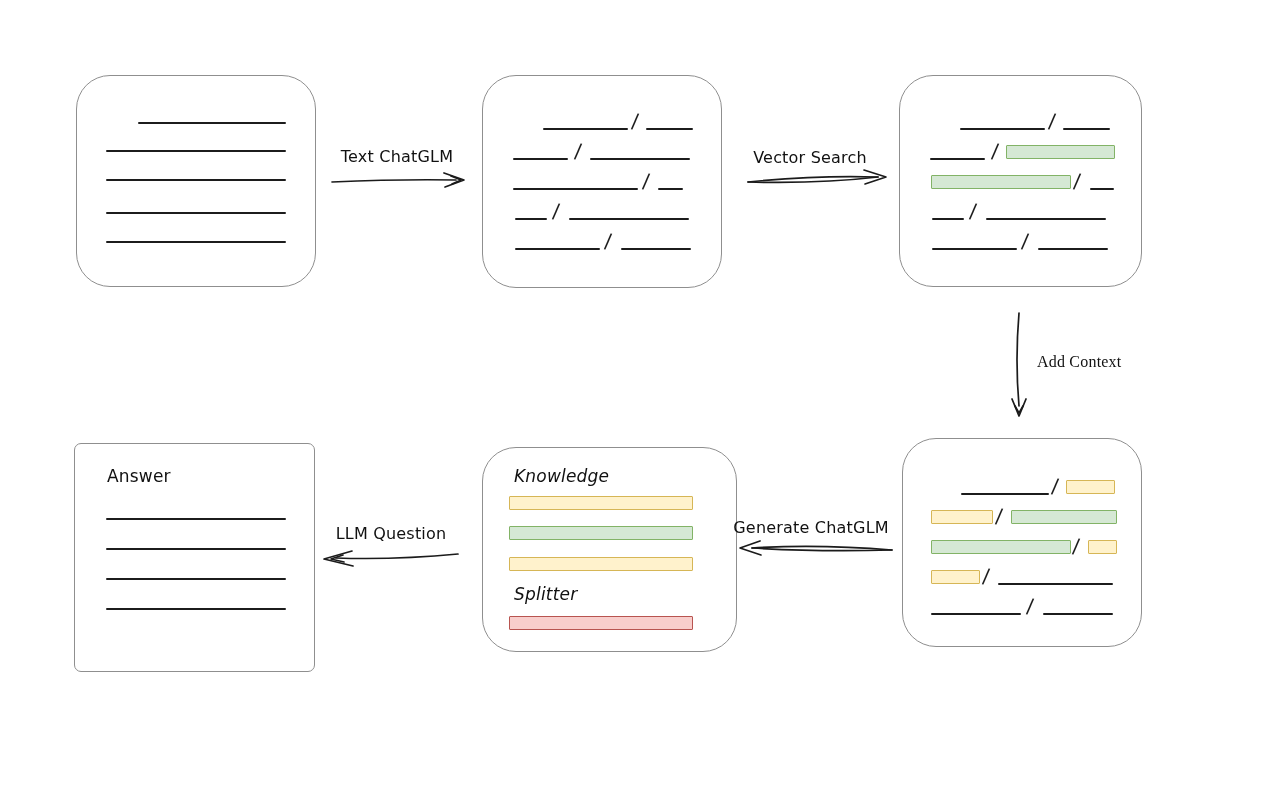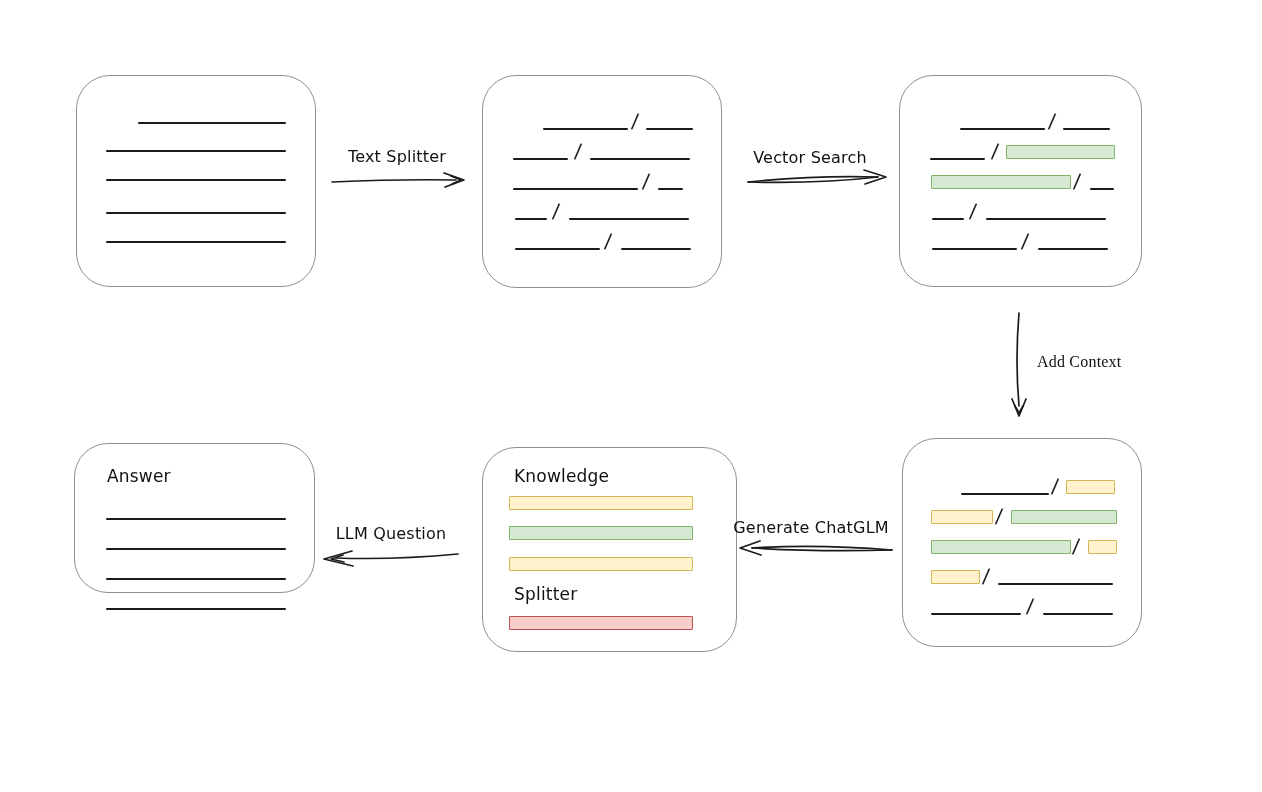--- a/index.html
+++ b/index.html
@@ -177,36 +177,36 @@
         <div class="seg-rect green" style="left: 28px; top: 101px; width: 138px;"></div>
         <div class="seg-slash" style="left: 166px; top: 95px;">/</div>
         <div class="seg-rect yellow" style="left: 185px; top: 101px; width: 27px;"></div>
         <div class="seg-rect yellow" style="left: 28px; top: 131px; width: 47px;"></div>
         <div class="seg-slash" style="left: 76px; top: 125px;">/</div>
         <div class="seg-line" style="left: 95px; top: 144px; width: 115px;"></div>
         <div class="seg-line" style="left: 28px; top: 174px; width: 90px;"></div>
         <div class="seg-slash" style="left: 120px; top: 155px;">/</div>
         <div class="seg-line" style="left: 140px; top: 174px; width: 70px;"></div>
       </div>
-      <div class="node-box" style="left: 482px; top: 447px; width: 255px; height: 205px;">
+      <div class="node-box" style="left: 482px; top: 447px; width: 255px; height: 205px; font-style: italic;">
         <div class="box-heading" style="left: 31px; top: 18px;">Knowledge</div>
         <div class="seg-rect yellow" style="left: 26px; top: 48px; width: 182px;"></div>
         <div class="seg-rect green" style="left: 26px; top: 78px; width: 182px;"></div>
         <div class="seg-rect yellow" style="left: 26px; top: 109px; width: 182px;"></div>
         <div class="box-heading" style="left: 31px; top: 136px;">Splitter</div>
         <div class="seg-rect red" style="left: 26px; top: 168px; width: 182px;"></div>
       </div>
-      <div class="node-box" style="left: 74px; top: 443px; width: 241px; height: 150px;">
+      <div class="node-box" style="left: 74px; top: 443px; width: 241px; height: 229px; border-radius: 7px;">
         <div class="box-heading" style="left: 32px; top: 22px;">Answer</div>
         <div class="seg-line" style="left: 31px; top: 74px; width: 180px;"></div>
         <div class="seg-line" style="left: 31px; top: 104px; width: 180px;"></div>
         <div class="seg-line" style="left: 31px; top: 134px; width: 180px;"></div>
         <div class="seg-line" style="left: 31px; top: 164px; width: 180px;"></div>
       </div>
     </div>
 
-  <div class="arrow-label centered" style="left:397px; top:147px;">Text Splitter</div>
+  <div class="arrow-label centered" style="left:397px; top:147px;">Text ChatGLM</div>
   <div class="arrow-label centered" style="left:810px; top:148px;">Vector Search</div>
   <div class="arrow-label" style="left:1037px; top:353px;font-family:Liberation Serif, serif;">Add Context</div>
   <div class="arrow-label centered" style="left:811px; top:518px;">Generate ChatGLM</div>
   <div class="arrow-label centered" style="left:391px; top:524px;">LLM Question</div>
 
 </div>
 
 </body></html>

